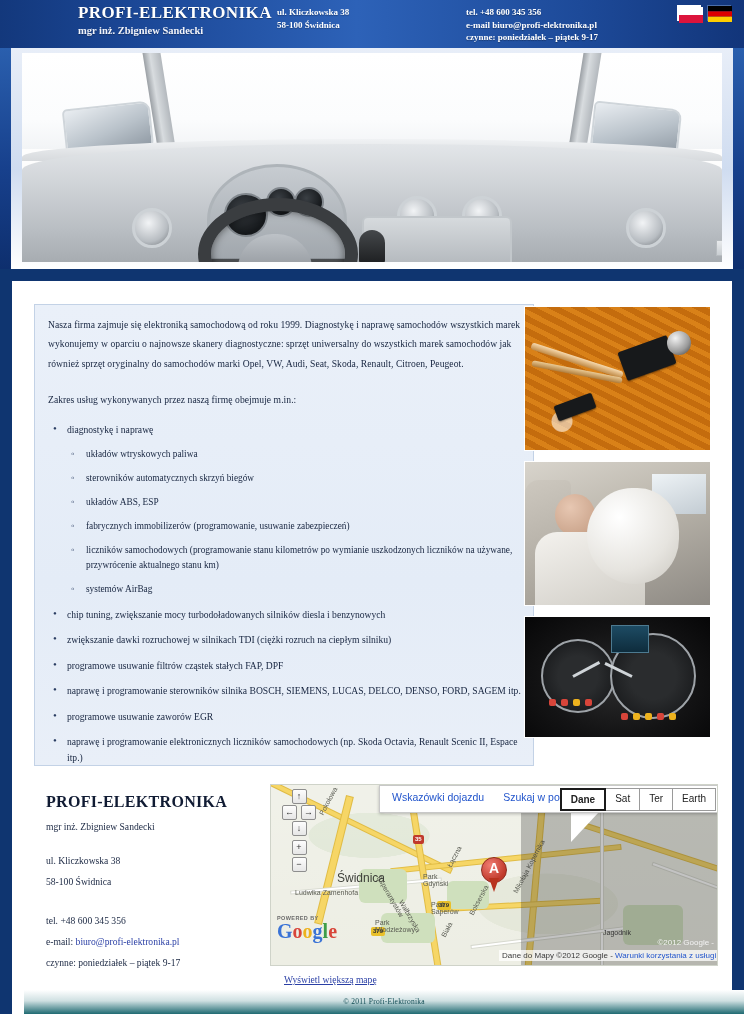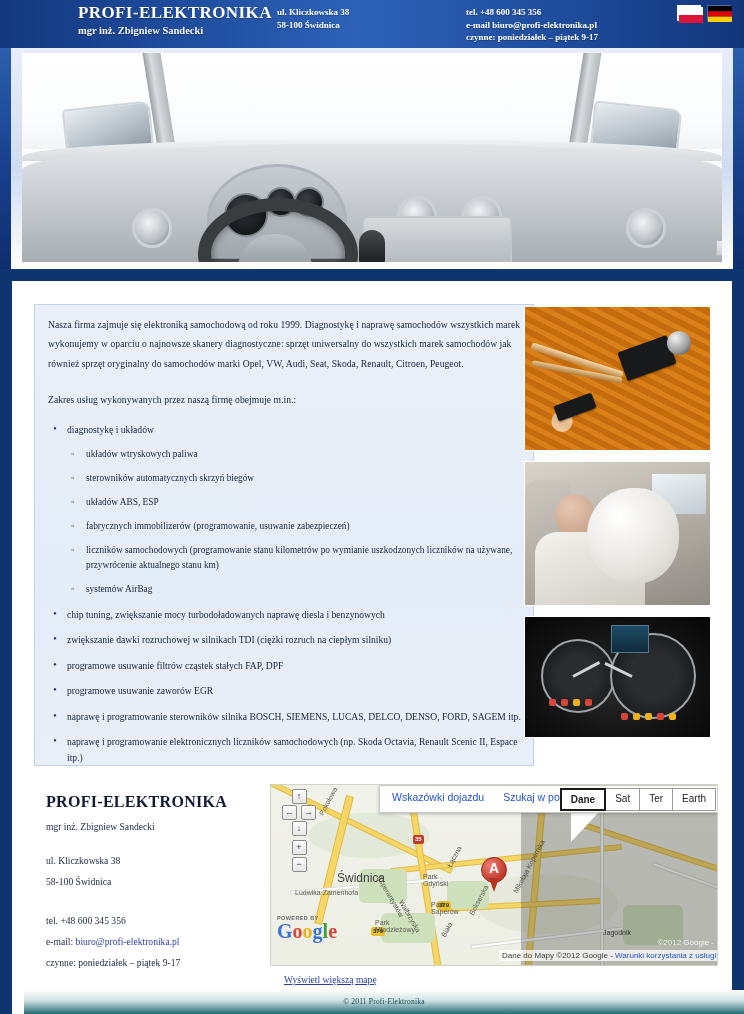--- a/index.html
+++ b/index.html
@@ -405,35 +405,35 @@
   </div>
 
   <div class="panel">
     <div class="panel-inner">
 
       <div class="content-box">
         <div class="para">Nasza firma zajmuje się elektroniką samochodową od roku 1999. Diagnostykę i naprawę samochodów wszystkich marek wykonujemy w oparciu o najnowsze skanery diagnostyczne: sprzęt uniwersalny do wszystkich marek samochodów jak również sprzęt oryginalny do samochodów marki Opel, VW, Audi, Seat, Skoda, Renault, Citroen, Peugeot.</div>
         <div class="para">Zakres usług wykonywanych przez naszą firmę obejmuje m.in.:</div>
         <ul class="lvl1">
           <li>
-            <span>diagnostykę i układów</span>
+            <span>diagnostykę i naprawę</span>
             <ul class="lvl2">
               <li><span>układów wtryskowych paliwa</span></li>
               <li><span>sterowników automatycznych skrzyń biegów</span></li>
               <li><span>układów ABS, ESP</span></li>
               <li><span>fabrycznych immobilizerów (programowanie, usuwanie zabezpieczeń)</span></li>
               <li><span>liczników samochodowych (programowanie stanu kilometrów po wymianie uszkodzonych liczników na używane, przywrócenie aktualnego stanu km)</span></li>
               <li><span>systemów AirBag</span></li>
             </ul>
           </li>
-          <li><span>chip tuning, zwiększanie mocy turbodoładowanych naprawę diesla i benzynowych</span></li>
+          <li><span>chip tuning, zwiększanie mocy turbodoładowanych silników diesla i benzynowych</span></li>
           <li><span>zwiększanie dawki rozruchowej w silnikach TDI (ciężki rozruch na ciepłym silniku)</span></li>
           <li><span>programowe usuwanie filtrów cząstek stałych FAP, DPF</span></li>
+          <li><span>naprawę i programowanie sterowników silnika BOSCH, SIEMENS, LUCAS, DELCO, DENSO, FORD, SAGEM itp.</span></li>
           <li><span>programowe usuwanie zaworów EGR</span></li>
-          <li><span>naprawę i programowanie sterowników silnika BOSCH, SIEMENS, LUCAS, DELCO, DENSO, FORD, SAGEM itp.</span></li>
           <li><span>naprawę i programowanie elektronicznych liczników samochodowych (np. Skoda Octavia, Renault Scenic II, Espace itp.)</span></li>
 
         </ul>
       </div>
 
       <div class="photos">
         <div class="photo p-pcb">
           <div class="tweez"></div>
             <div class="tweez2"></div>
           <div class="chip c1"></div>

